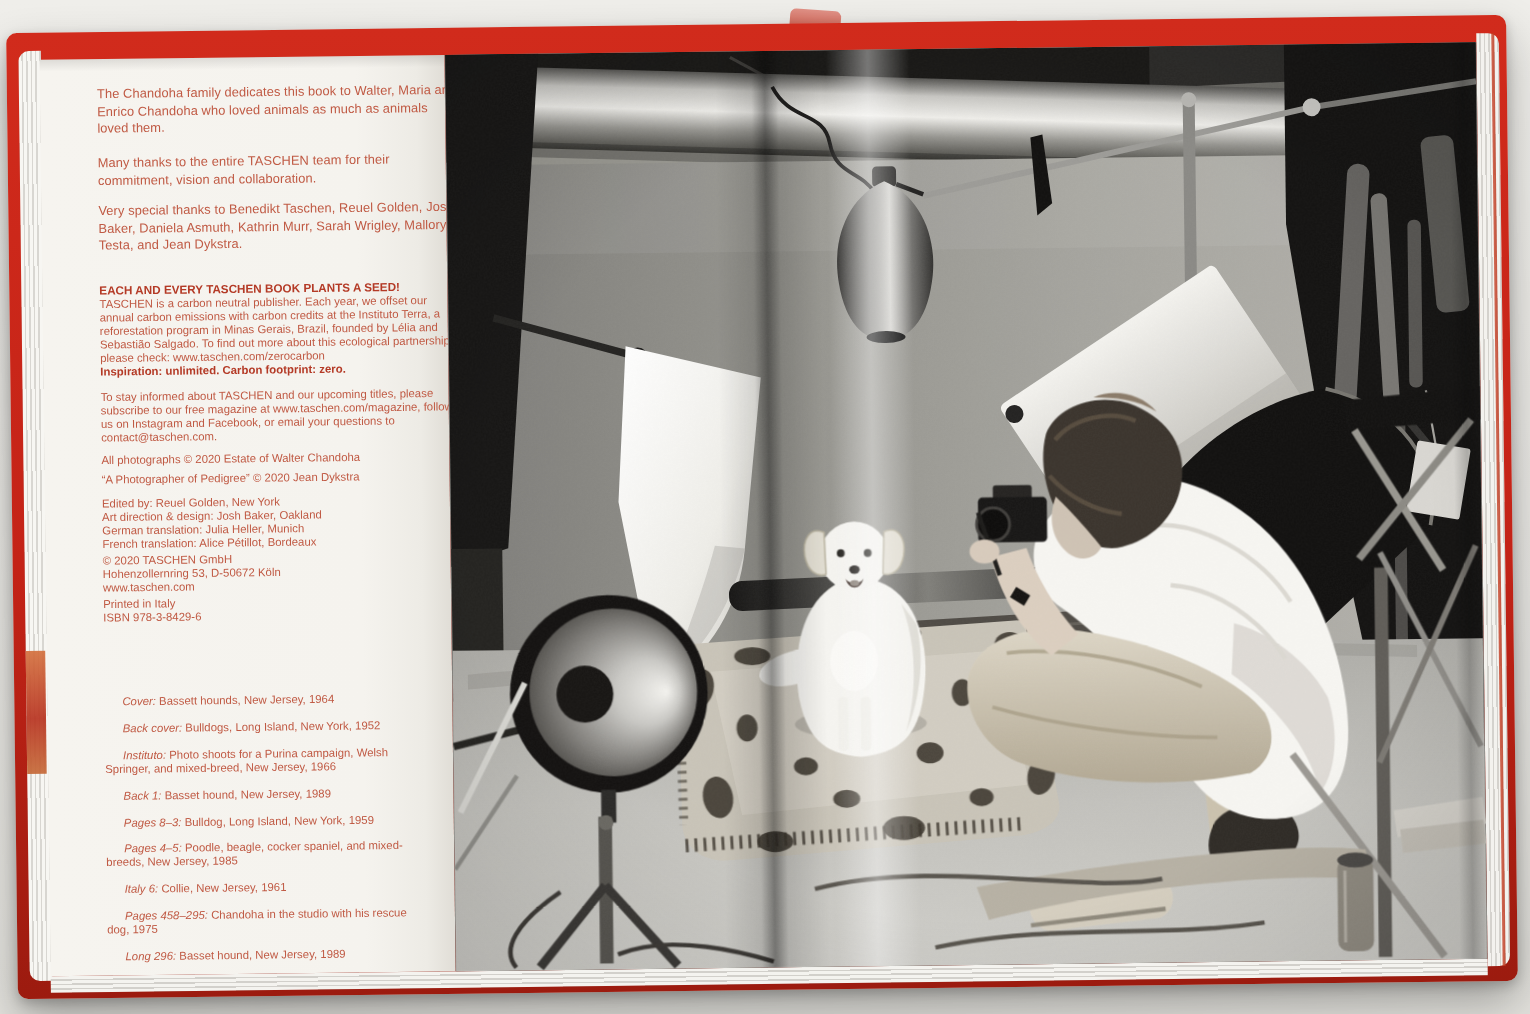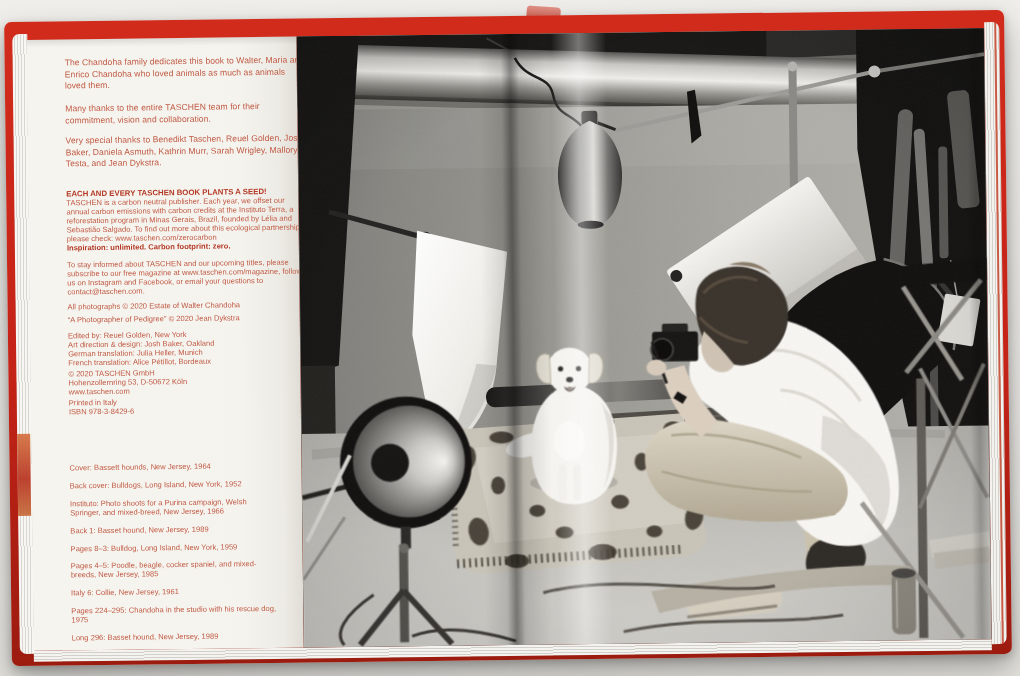--- a/index.html
+++ b/index.html
@@ -33,21 +33,21 @@
   .photo svg{display:block;}
 
   .tx{position:absolute;left:38px;color:#c05a44;}
   .p-body{font-size:8.6px;line-height:11.6px;width:240px;letter-spacing:.05px;}
   .p-small{font-size:7.6px;line-height:8.9px;width:242px;}
   .p-head{font-size:7.8px;line-height:9.5px;font-weight:bold;color:#b43a26;width:242px;}
   .p-tail{font-weight:bold;color:#b43a26;}
   .nowrap div{white-space:nowrap;}
   .captions{width:206px;}
   .cap-entry{margin-bottom:9px;font-size:7.6px;line-height:8.9px;}
-  .cap-label{}
+  .cap-label{font-style:italic;margin-left:12px;}
 </style>
 </head>
 <body>
 
 <div class="scene">
  <div class="book-wrap">
   <div class="ribbon"></div>
   <div class="cover"></div>
   <div class="fore-edge-left"></div>
   <div class="endpaper-peek"></div>
@@ -82,21 +82,21 @@
       <div>ISBN 978-3-8429-6</div>
     </div>
     <div class="tx captions" style="top:425px">
       <div class="cap-entry"><span class="cap-label">Cover:</span><span> Bassett hounds, New Jersey, 1964</span></div>
       <div class="cap-entry"><span class="cap-label">Back cover:</span><span> Bulldogs, Long Island, New York, 1952</span></div>
       <div class="cap-entry"><span class="cap-label">Instituto:</span><span> Photo shoots for a Purina campaign, Welsh Springer, and mixed-breed, New Jersey, 1966</span></div>
       <div class="cap-entry"><span class="cap-label">Back 1:</span><span> Basset hound, New Jersey, 1989</span></div>
       <div class="cap-entry"><span class="cap-label">Pages 8–3:</span><span> Bulldog, Long Island, New York, 1959</span></div>
       <div class="cap-entry"><span class="cap-label">Pages 4–5:</span><span> Poodle, beagle, cocker spaniel, and mixed-breeds, New Jersey, 1985</span></div>
       <div class="cap-entry"><span class="cap-label">Italy 6:</span><span> Collie, New Jersey, 1961</span></div>
-      <div class="cap-entry"><span class="cap-label">Pages 224–295:</span><span> Chandoha in the studio with his rescue dog, 1975</span></div>
+      <div class="cap-entry"><span class="cap-label">Pages 458–295:</span><span> Chandoha in the studio with his rescue dog, 1975</span></div>
       <div class="cap-entry"><span class="cap-label">Long 296:</span><span> Basset hound, New Jersey, 1989</span></div>
     </div>
   </div>
 
   <div class="photo">
   <svg width="688" height="611" viewBox="0 0 688 612" xmlns="http://www.w3.org/2000/svg">
     <defs>
       <linearGradient id="gRoll" x1="0" y1="0" x2="0" y2="1">
         <stop offset="0" stop-color="#555451"></stop>
               <stop offset=".22" stop-color="#c7c6c2"></stop>

